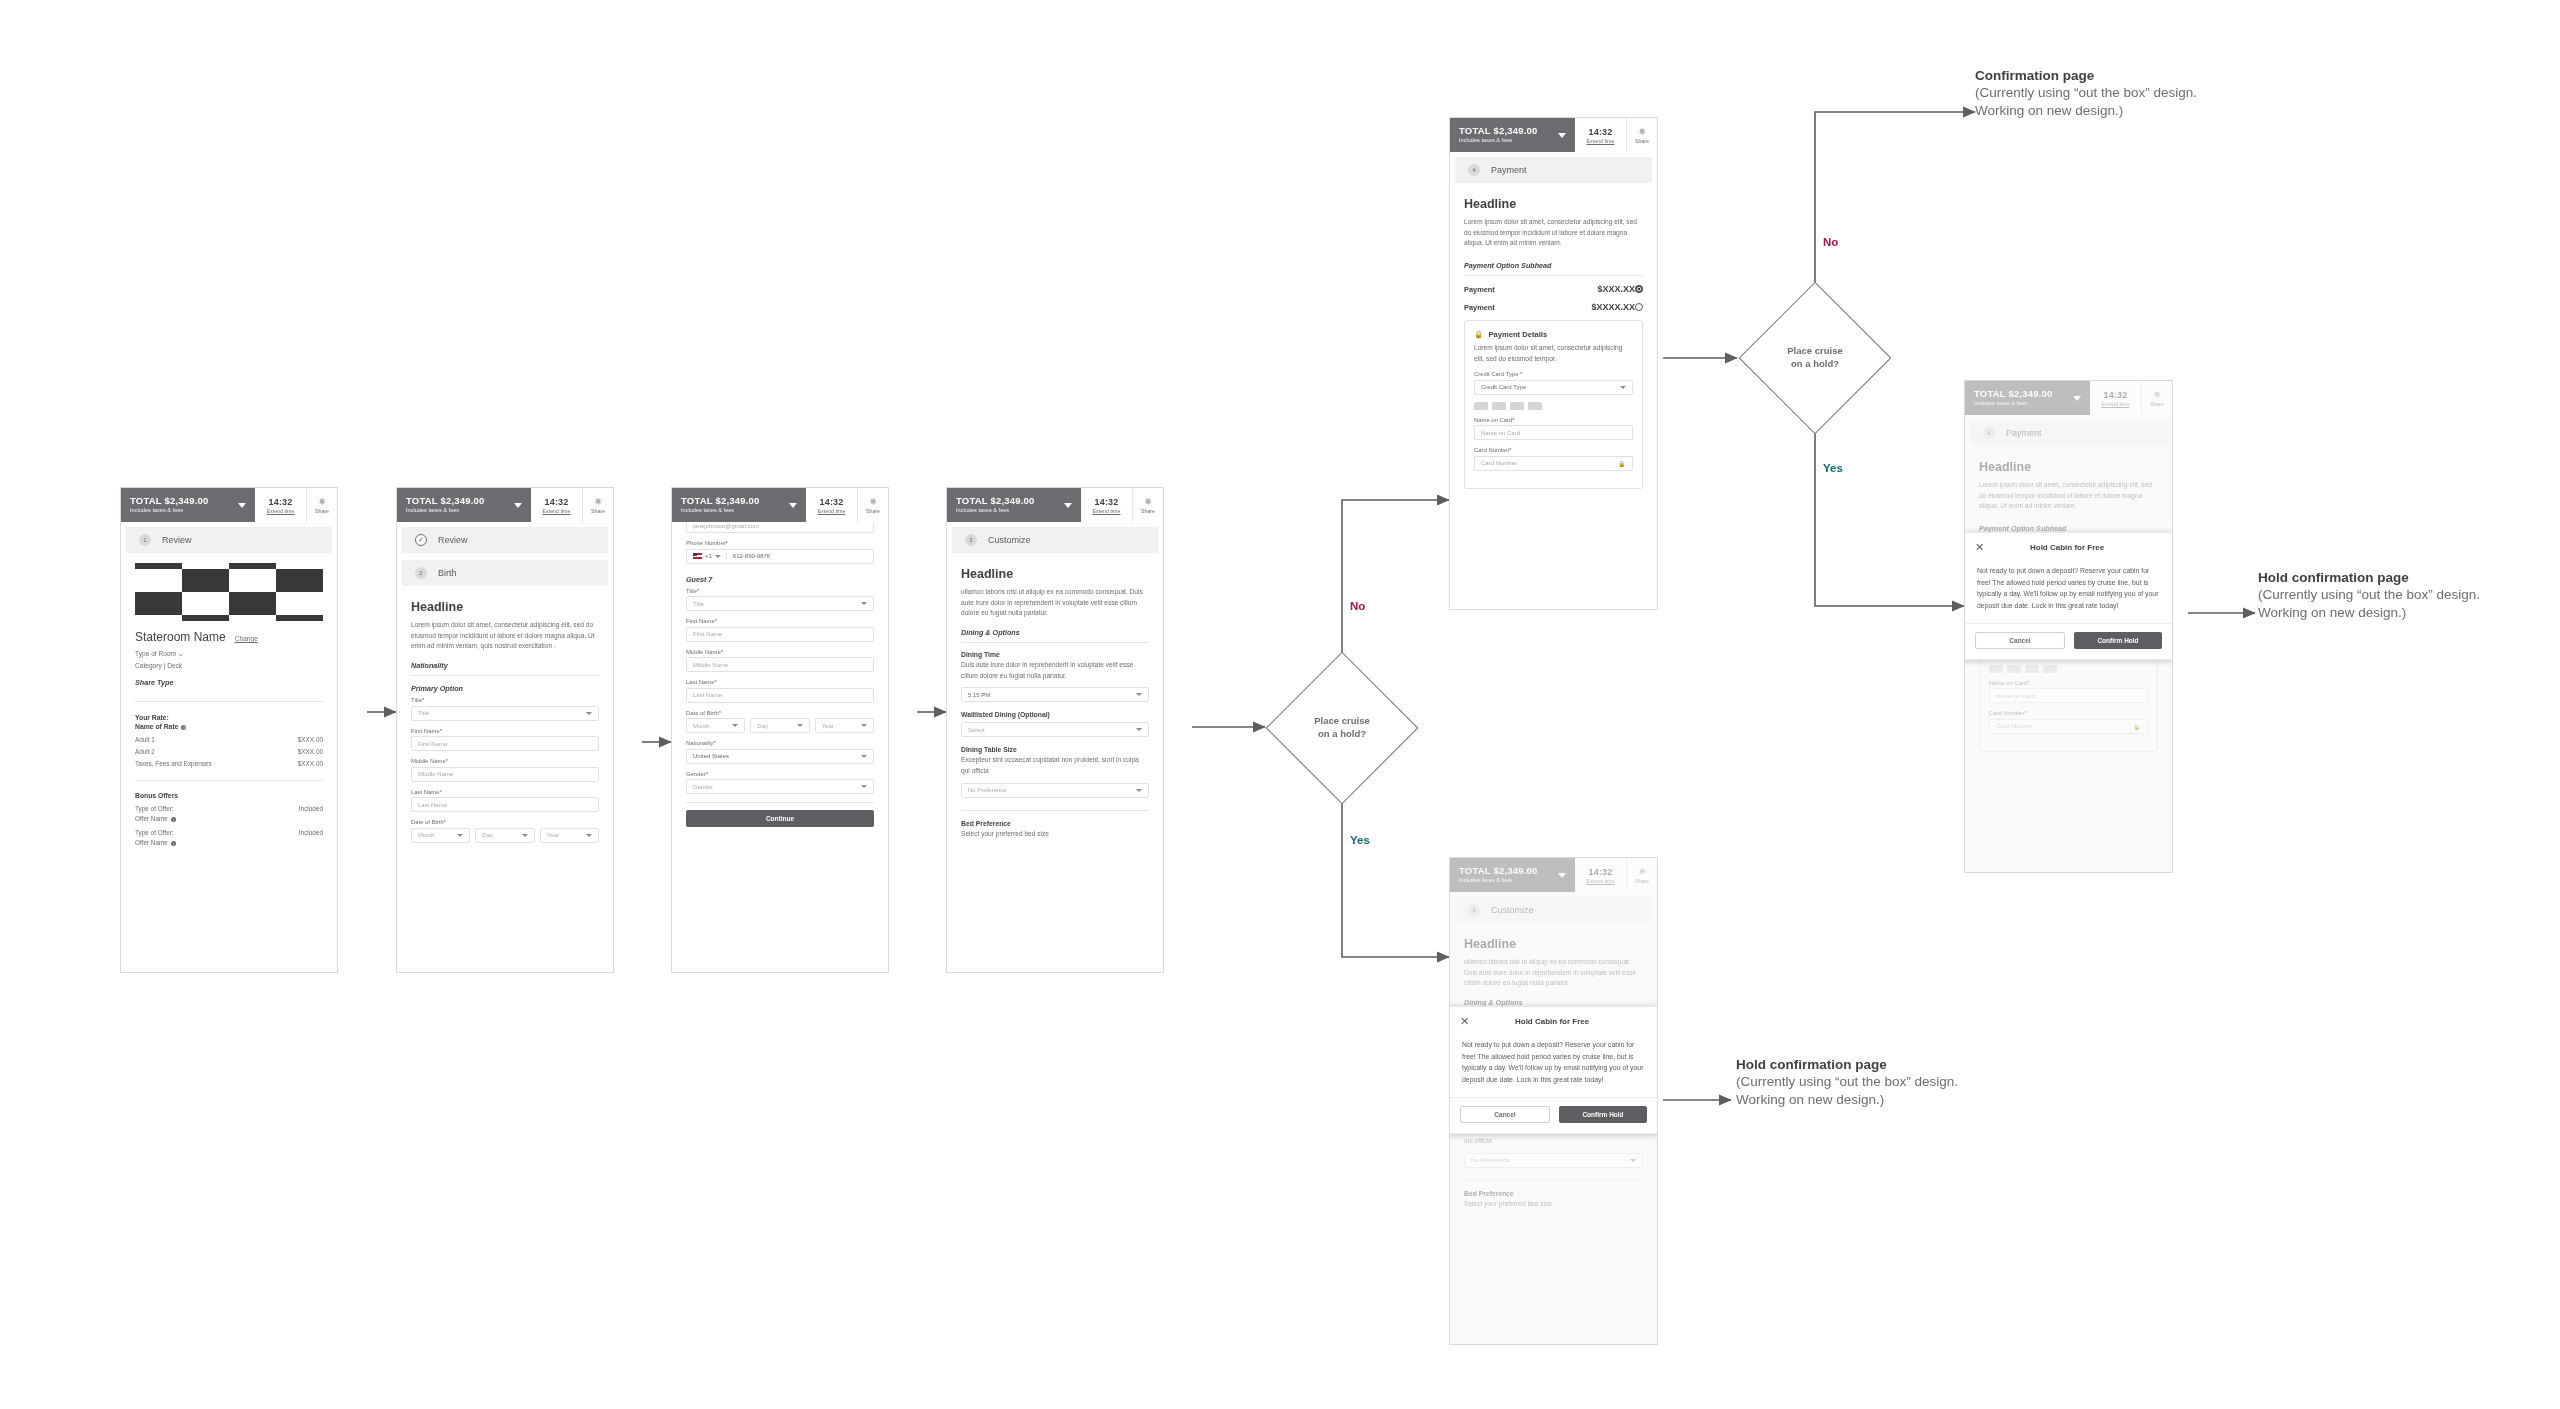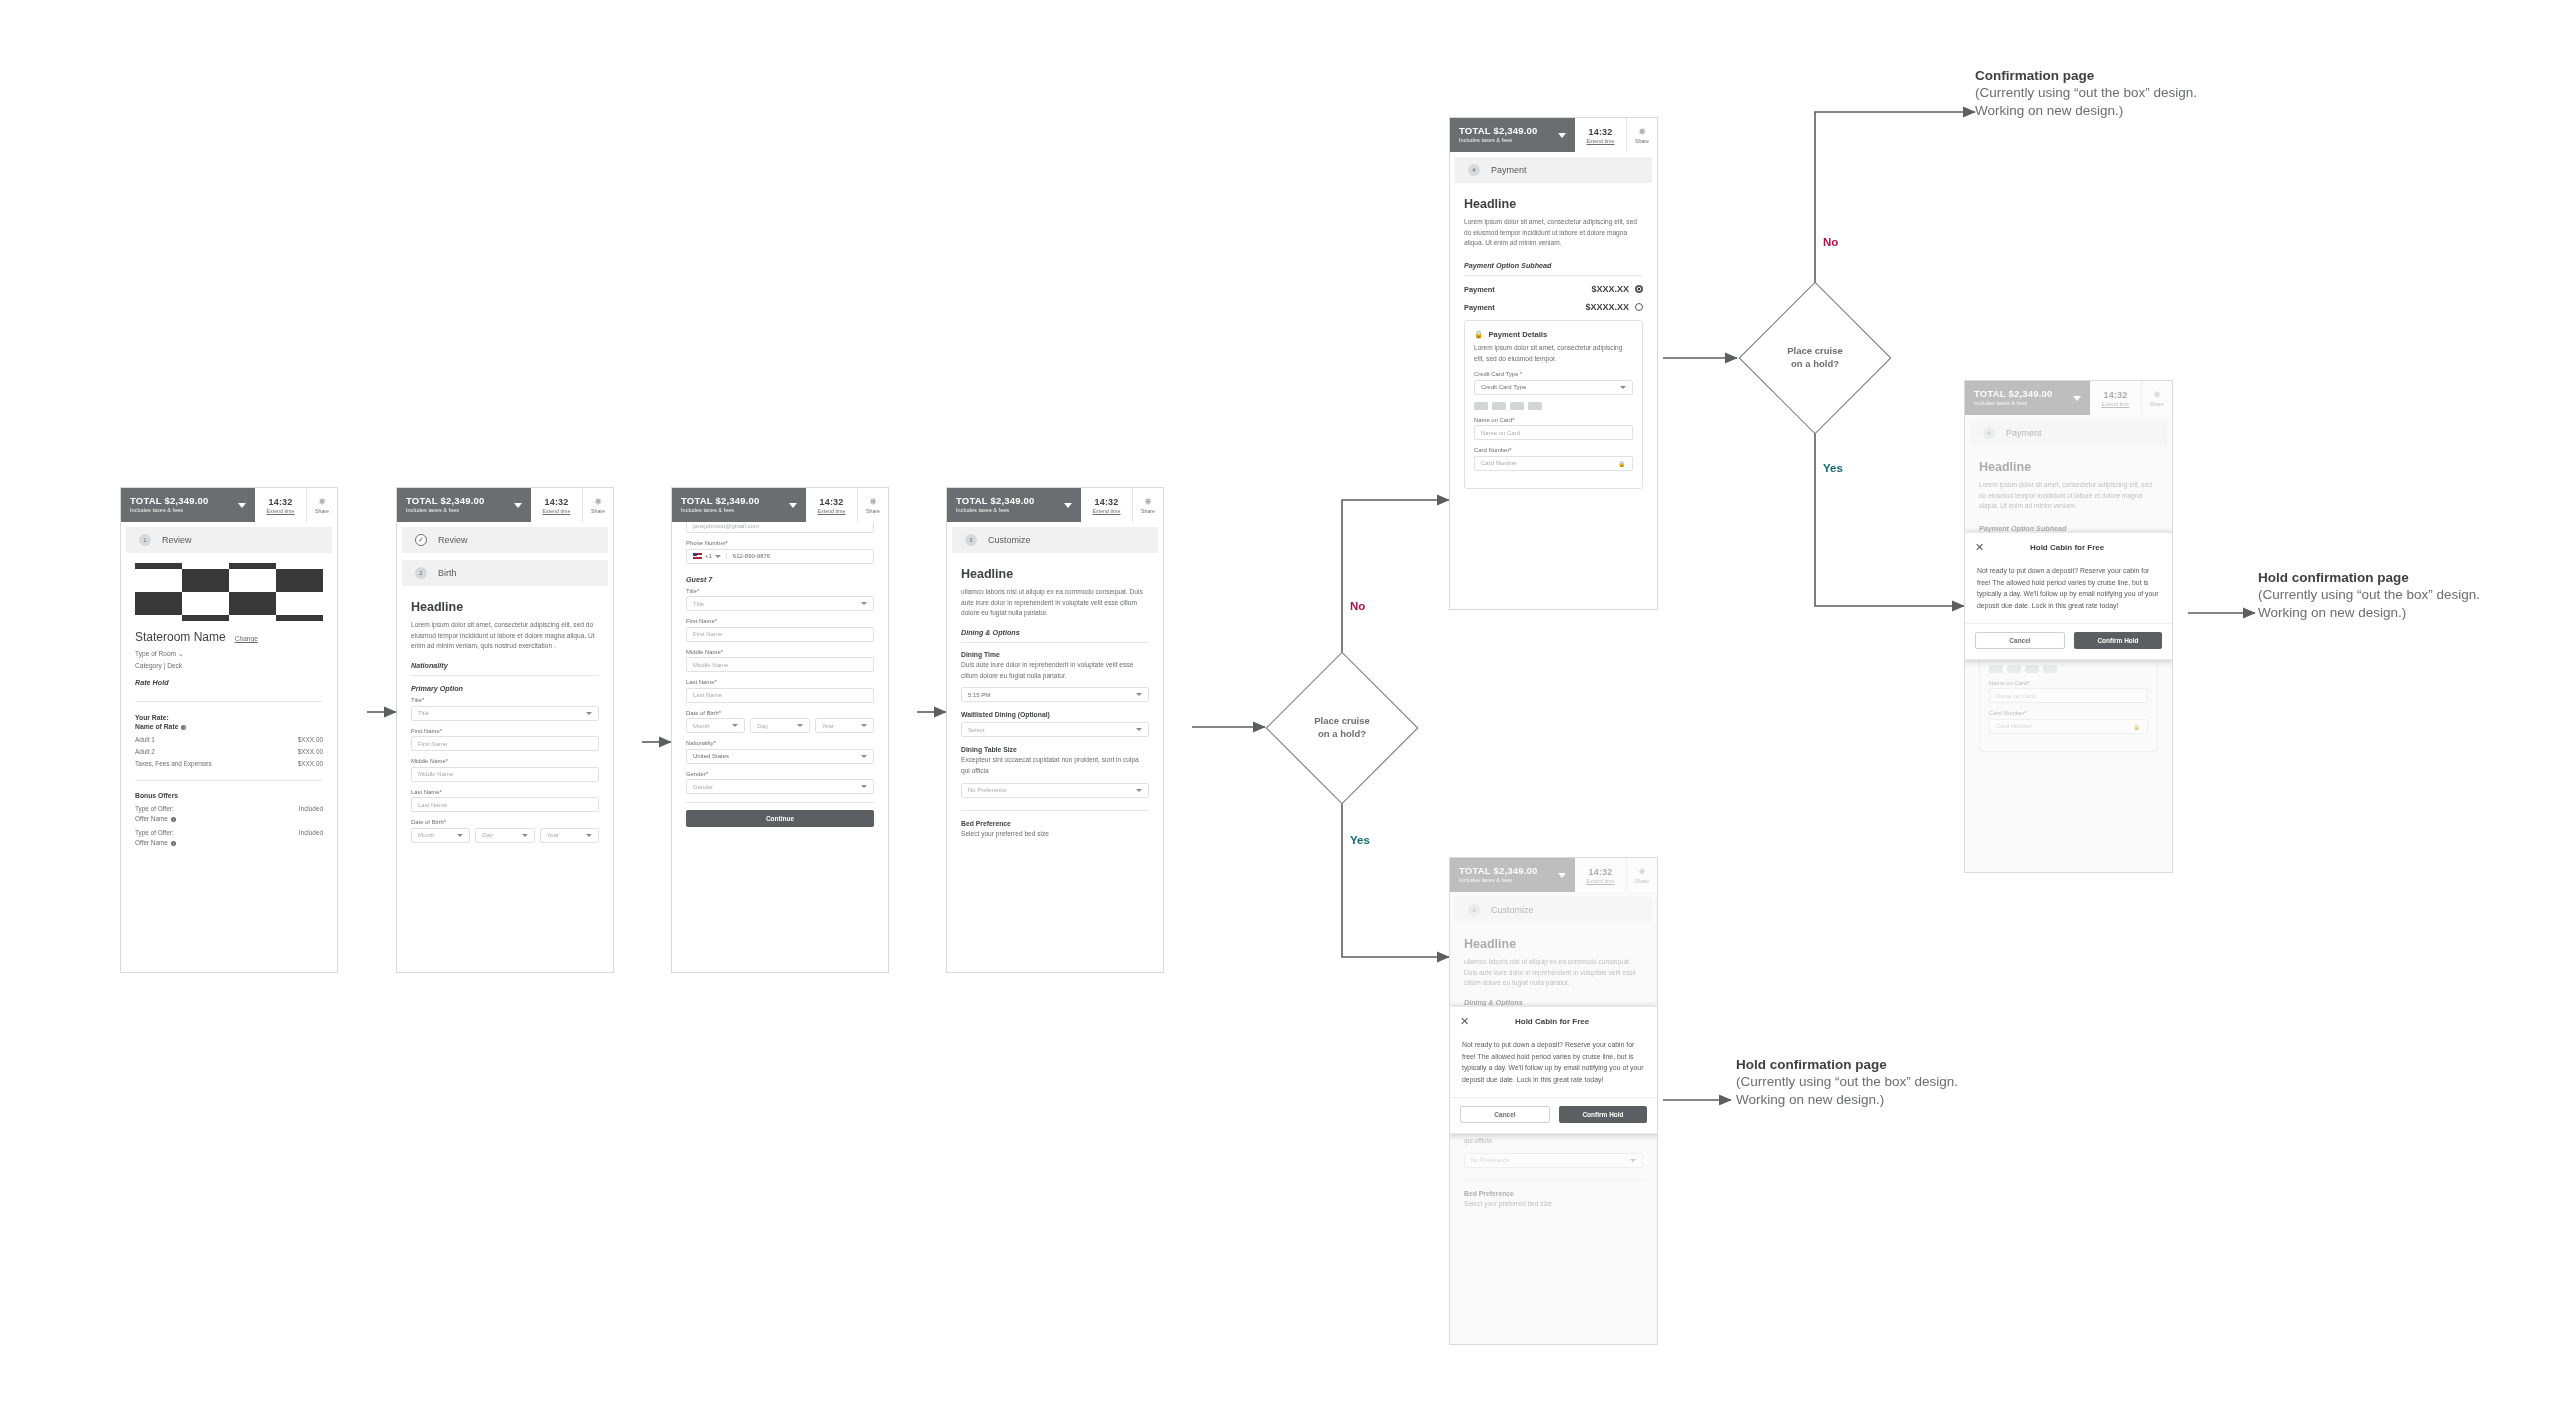--- a/index.html
+++ b/index.html
@@ -103,21 +103,21 @@
   .checker div { background:#fff; }
   .checker div.d { background:#383838; }
 
   
   .flagsel{display:flex;align-items:center;gap:3px;border-right:1px solid #e0e1e2;padding-right:5px;margin-right:6px;}
   .flag{width:9px;height:6px;background:linear-gradient(#b22234 0 33%,#fff 33% 66%,#b22234 66%);position:relative;}
   .flag:before{content:"";position:absolute;left:0;top:0;width:4px;height:3px;background:#3c3b6e;}
   .radio{width:8px;height:8px;border-radius:50%;border:1.4px solid #58595b;display:inline-block;}
   .radio.on{border-width:2px;background:radial-gradient(#333 0 38%,#fff 40%);}
   .payrow{display:flex;align-items:center;justify-content:space-between;font-size:7.4px;font-weight:bold;color:#404144;margin:8px 0;}
-  .payrow .amt{display:flex;align-items:center;gap:6px;font-size:9px;}
+  .payrow .amt{display:flex;align-items:center;font-size:9px;}
 
   .paycard{border:1px solid #e0e1e2;border-radius:3px;padding:9px 9px 10px 9px;margin-top:6px;}
   .paycard .pt{display:flex;align-items:center;gap:5px;font-size:7.6px;font-weight:bold;color:#404144;margin-bottom:4px;}
   .cardicons{display:flex;gap:4px;margin:4px 0 7px 0;}
   .cardicons i{width:14px;height:8px;background:#d4d5d6;border-radius:1.5px;display:block;}
 
   
   .modal{
     position:absolute; left:-2px; right:-2px;
     background:#fff; box-shadow:0 1px 7px rgba(0,0,0,.22);
@@ -226,21 +226,21 @@
           <div class="d"></div>
       </div>
       <div style="display:flex;align-items:baseline;gap:9px;margin:9px 0 6px 0;">
         <span style="font-size:12px;color:#404144;">Stateroom Name</span>
         <span style="font-size:6.6px;text-decoration:underline;color:#6c6d70;">Change</span>
       </div>
       <div style="font-size:6.6px;color:#6c6d70;margin-bottom:4px;">
         <span>Type of Room</span> ⌄
       </div>
       <div style="font-size:6.6px;color:#6c6d70;margin-bottom:8px;">Category | Deck</div>
-      <div class="subhead">Rate Hold</div>
+      <div class="subhead">Share Type</div>
       <div class="hr" style="margin-top:14px;"></div>
       <div style="font-size:6.8px;font-weight:bold;color:#404144;margin-top:12px;">Your Rate:</div>
       <div style="font-size:6.8px;font-weight:bold;color:#404144;margin:2px 0 6px 0;">
         <span>Name of Rate</span><span class="info-dot">i</span>
       </div>
       <div class="kv">
         <span>Adult 1</span>
         <span>$XXX.00</span>
       </div>
       <div class="kv">

